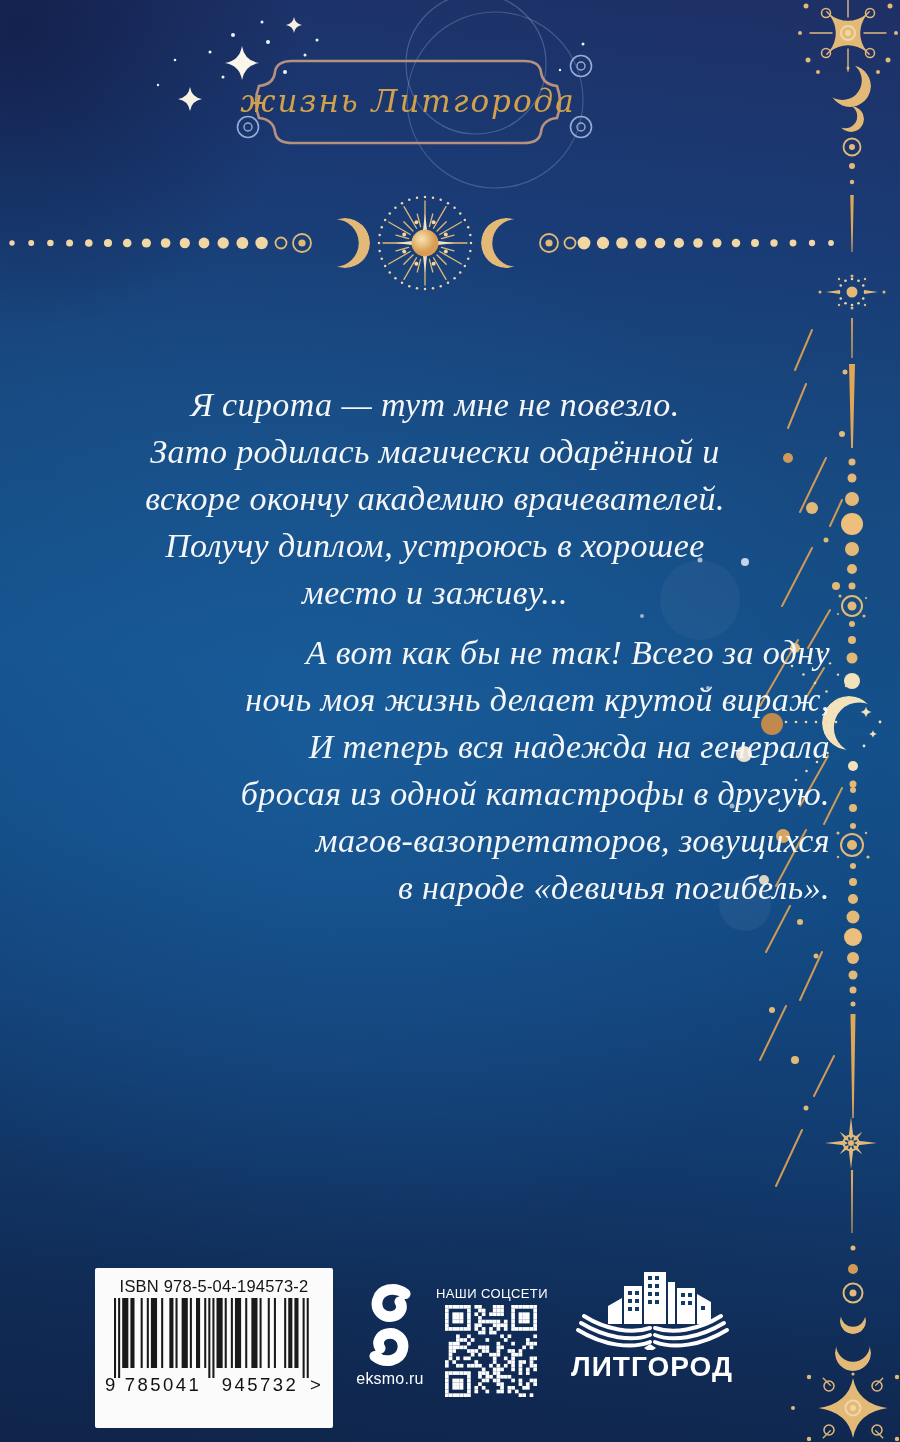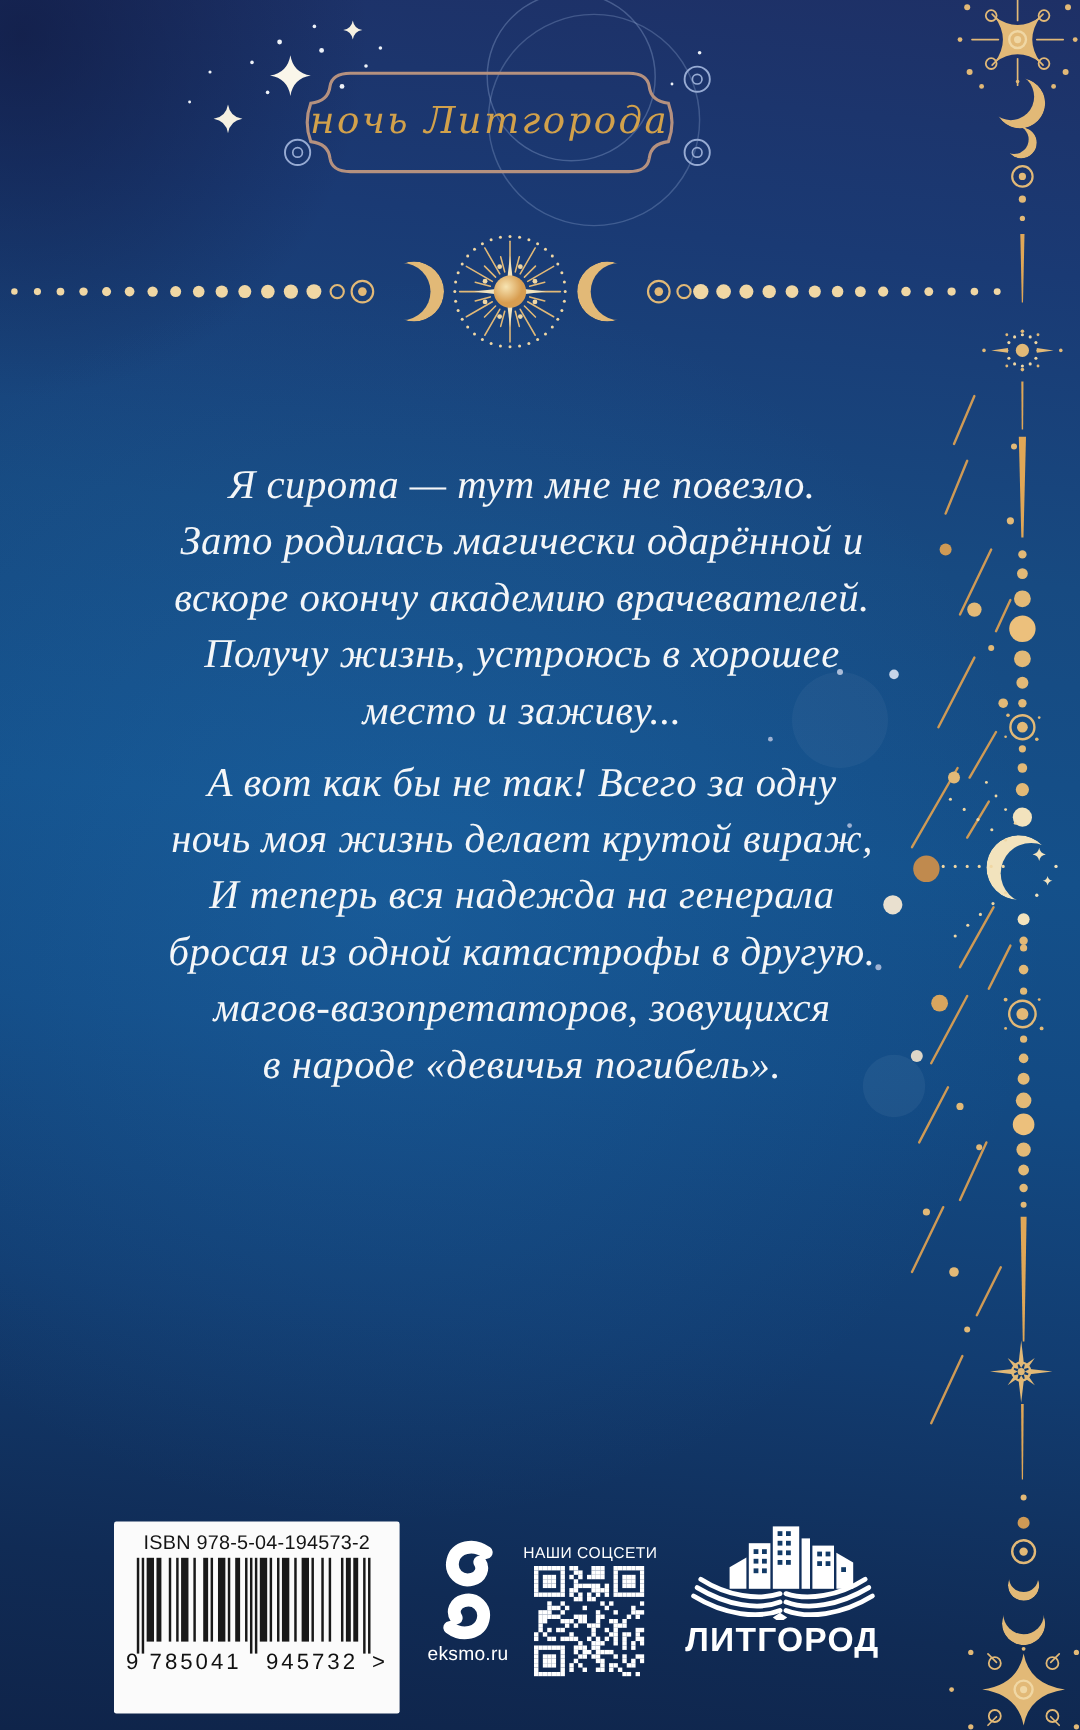--- a/index.html
+++ b/index.html
@@ -10,21 +10,21 @@
       radial-gradient(85% 50% at 36% 52%, rgba(35,120,190,.30), rgba(35,120,190,0) 72%),
       linear-gradient(186deg,#1e3066 0%,#1a3a74 15%,#174a81 32%,#14508a 48%,#134a83 60%,#123c70 75%,#102b55 90%,#0f244a 100%);}
   #decor{position:absolute;left:0;top:0;z-index:1;}
   .frame-wrap{position:absolute;left:230px;top:55px;width:356px;height:94px;z-index:2;}
   .frame-svg{position:absolute;left:0;top:0;}
   .frame-title{position:absolute;left:0;top:0;right:0;bottom:0;display:flex;align-items:center;justify-content:center;
     font-family:"DejaVu Serif",serif;font-style:italic;font-size:31px;color:#d2a14b;letter-spacing:2px;padding-bottom:3px;}
   .annotation{position:absolute;left:40px;top:381px;width:790px;z-index:2;text-align:center;color:#f4f6f8;
     font-family:"Liberation Serif",serif;font-size:34px;line-height:47px;letter-spacing:.4px;}
   .annotation p{margin:0;}
-  .annotation p + p{margin-top:13px;}
+  .annotation p + p{margin-top:13px;text-align:right;}
   .annotation .line{display:block;font-style:italic;}
   .footer{position:absolute;left:0;top:0;width:900px;height:1442px;z-index:3;pointer-events:none;}
   .barcode-box{position:absolute;left:95px;top:1268px;width:238px;height:160px;background:#fbfbfb;border-radius:2px;}
   .isbn{margin-top:9px;text-align:center;font-size:16.5px;color:#141414;letter-spacing:.2px;}
   #barcode-svg{display:block;margin:2px auto 0;}
   .eksmo{position:absolute;left:340px;top:1283px;width:100px;text-align:center;}
   .eksmo svg{display:block;margin:0 auto;}
   .eksmo-site{margin-top:3px;color:#fff;font-weight:normal;font-size:16px;letter-spacing:.2px;}
   .qr-block{position:absolute;left:436px;top:1286px;width:110px;text-align:center;}
   .qr-label{color:#fff;font-weight:normal;font-size:13px;letter-spacing:.4px;margin-bottom:4px;white-space:nowrap;}
@@ -430,29 +430,29 @@
         <circle cx="745" cy="905" r="26" fill="rgba(255,255,255,.05)"></circle>
       </g>
     </svg>
 
   <div class="frame-wrap">
     <svg class="frame-svg" width="356" height="94" viewBox="0 0 356 92">
       <path d="M 62 5 H 294 C 305 5 310 9 311 16 C 312 25 318 29 327 30 Q 333 46 327 62
                C 318 63 312 67 311 76 C 310 83 305 87 294 87 H 62 C 51 87 46 83 45 76
                C 44 67 38 63 29 62 Q 23 46 29 30 C 38 29 44 25 45 16 C 46 9 51 5 62 5 Z" fill="none" stroke="#b5917f" stroke-width="2.6"></path>
     </svg>
-    <div class="frame-title">ночь Литгорода</div>
+    <div class="frame-title">жизнь Литгорода</div>
   </div>
 
   <div class="annotation">
     <p>
       <span class="line">Я сирота — тут мне не повезло.</span>
       <span class="line">Зато родилась магически одарённой и</span>
       <span class="line">вскоре окончу академию врачевателей.</span>
-      <span class="line">Получу жизнь, устроюсь в хорошее</span>
+      <span class="line">Получу диплом, устроюсь в хорошее</span>
       <span class="line">место и заживу...</span>
     </p>
     <p>
       <span class="line">А вот как бы не так! Всего за одну</span>
       <span class="line">ночь моя жизнь делает крутой вираж,</span>
       <span class="line">И теперь вся надежда на генерала</span>
       <span class="line">бросая из одной катастрофы в другую.</span>
       <span class="line">магов-вазопретаторов, зовущихся</span>
       <span class="line">в народе «девичья погибель».</span>
     </p>

